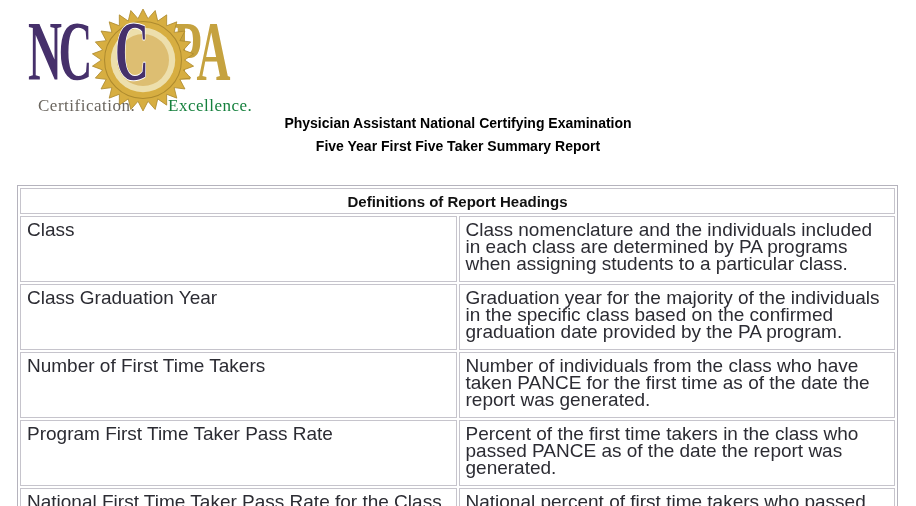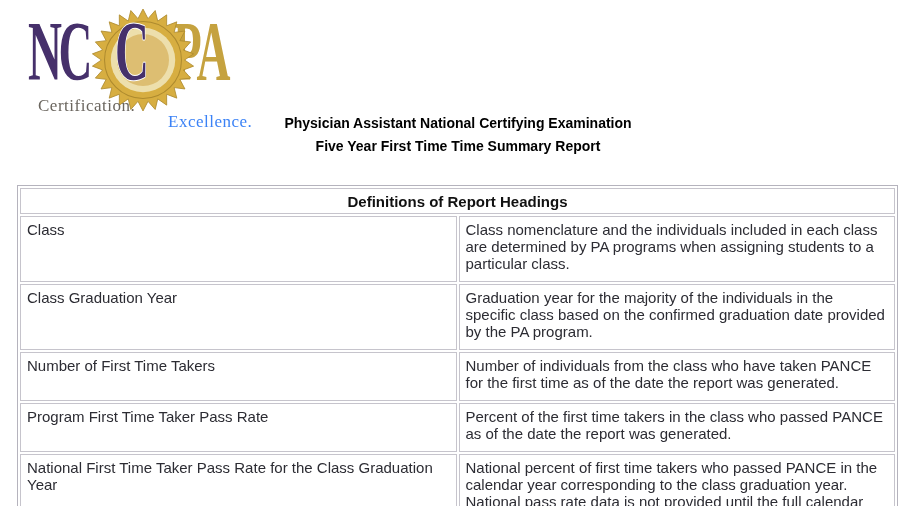--- a/index.html
+++ b/index.html
@@ -59,21 +59,21 @@
     table-layout: fixed;
   }
   .defs th {
     border: 1px solid #c6c4cc;
     font-size: 15px; font-weight: bold; color: #111;
     text-align: center; vertical-align: middle;
     padding: 3px 4px; height: 18px;
   }
   .defs td {
     border: 1px solid #c6c4cc;
-    font-size: 15px; line-height: 17px; color: #2c2c33;
+    font-size: 19px; line-height: 17px; color: #2c2c33;
     vertical-align: top;
     padding: 4px 7px 9px 6px;
   }
   .term-cell { width: 240px; }
   .def-cell  { white-space: pre-wrap; }
 </style>
 </head>
 <body>
 
 <div class="report">
@@ -82,26 +82,26 @@
     <svg class="seal" viewBox="0 0 100 100" aria-hidden="true">
       <polygon points="50.00,1.00 54.82,10.29 61.73,2.42 64.18,12.60 72.77,6.61 72.72,17.08 82.49,13.32 79.94,23.48 90.33,22.16 85.42,31.41 95.82,32.62 88.84,40.43 98.64,44.09 90.00,50.00 98.64,55.91 88.84,59.57 95.82,67.38 85.42,68.59 90.33,77.84 79.94,76.52 82.49,86.68 72.72,82.92 72.77,93.39 64.18,87.40 61.73,97.58 54.82,89.71 50.00,99.00 45.18,89.71 38.27,97.58 35.82,87.40 27.23,93.39 27.28,82.92 17.51,86.68 20.06,76.52 9.67,77.84 14.58,68.59 4.18,67.38 11.16,59.57 1.36,55.91 10.00,50.00 1.36,44.09 11.16,40.43 4.18,32.62 14.58,31.41 9.67,22.16 20.06,23.48 17.51,13.32 27.28,17.08 27.23,6.61 35.82,12.60 38.27,2.42 45.18,10.29" stroke-width="0.8" fill="#D7AE41" stroke="#AD8A2E"></polygon>
       <circle cx="50" cy="50" r="37" stroke-width="1" fill="#D7AE41" stroke="#AD8A2E"></circle>
       <circle cx="50" cy="50" r="31" fill="#EDDFAC"></circle>
       <circle cx="50" cy="50" r="25" fill="#DDBE72"></circle>
     </svg>
     <span class="logo-letters logo-nc" style="color: rgb(70, 48, 107);">NC</span>
     <span class="logo-letters logo-c" style="color: rgb(70, 48, 107);">C</span>
     <span class="logo-letters logo-pa" style="color: rgb(197, 162, 63);">PA</span>
     <span class="tagline tag-left" style="color: rgb(107, 102, 95);">Certification.</span>
-    <span class="tagline tag-right" style="color: #3b82f6; margin-top: 16px;">Excellence.</span>
+    <span class="tagline tag-right" style="color: #15803d;">Excellence.</span>
   </div>
 
   <div class="title-block">
     <div class="title-line">Physician Assistant National Certifying Examination</div>
-    <div class="title-line">Five Year First Time Time Summary Report</div>
+    <div class="title-line">Five Year First Five Taker Summary Report</div>
   </div>
 
   <table class="defs">
     <thead>
       <tr>
         <th colspan="2">Definitions of Report Headings</th>
       </tr>
     </thead>
     <tbody>
         <tr>

